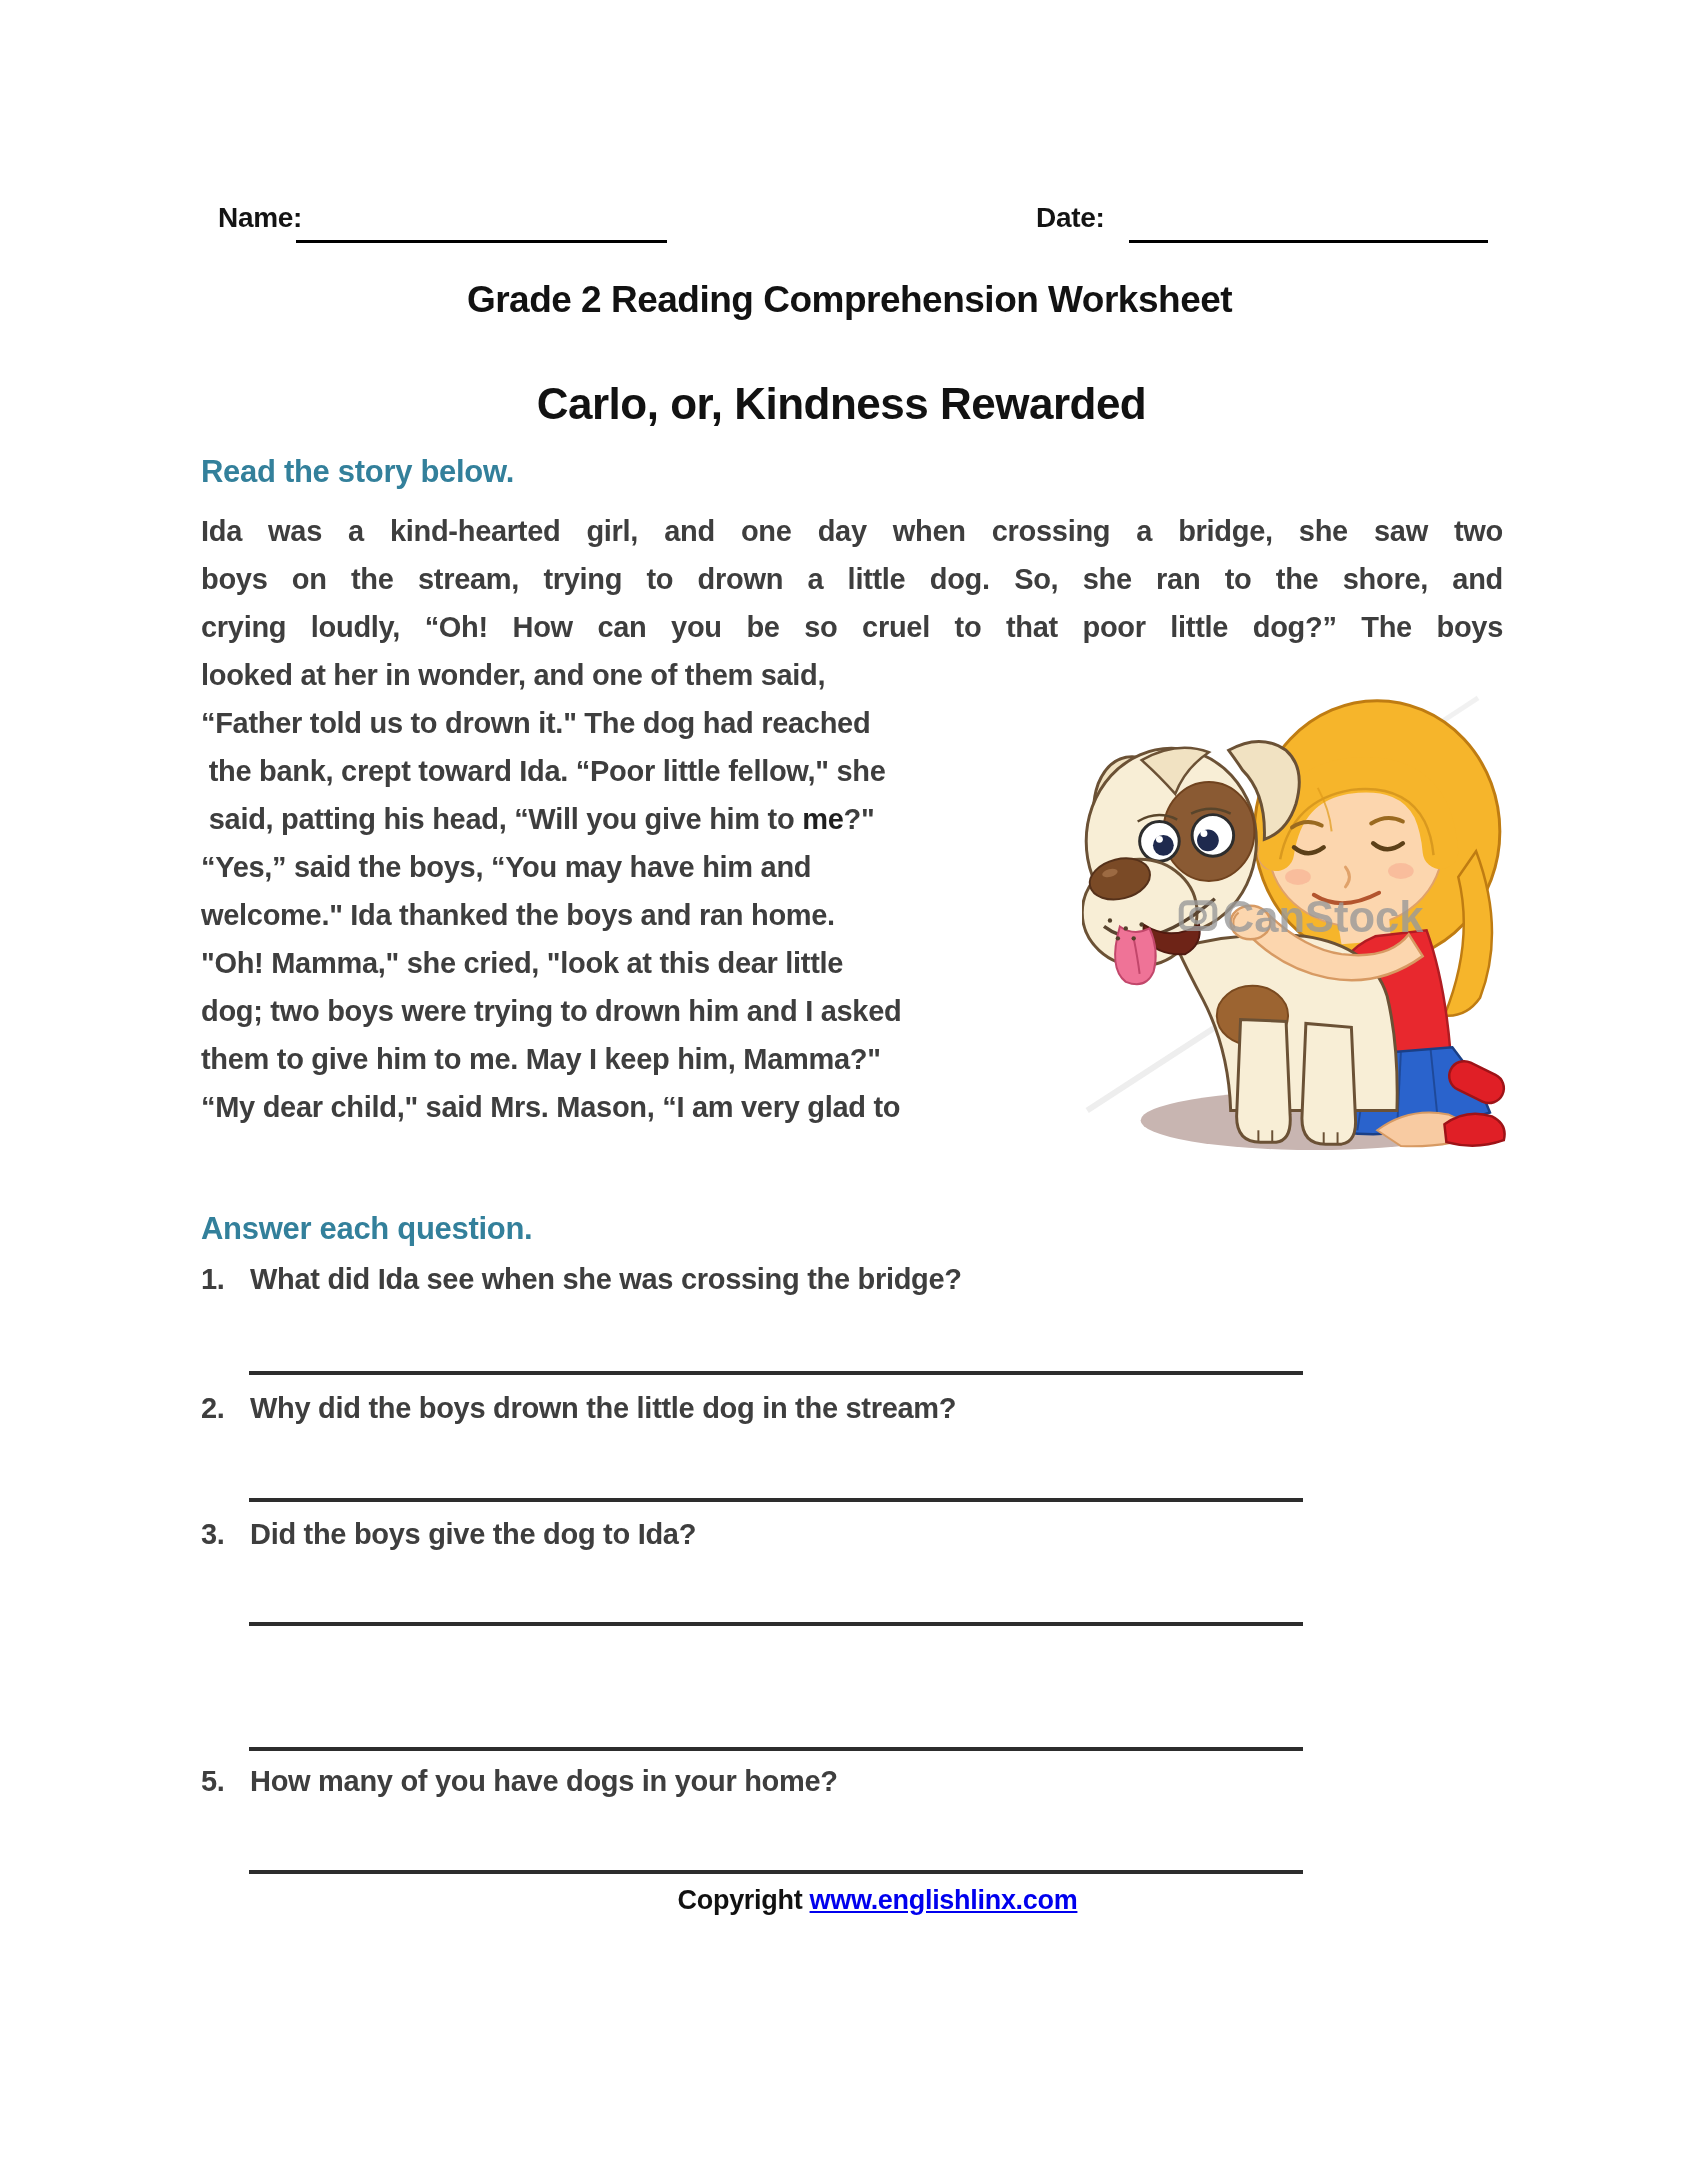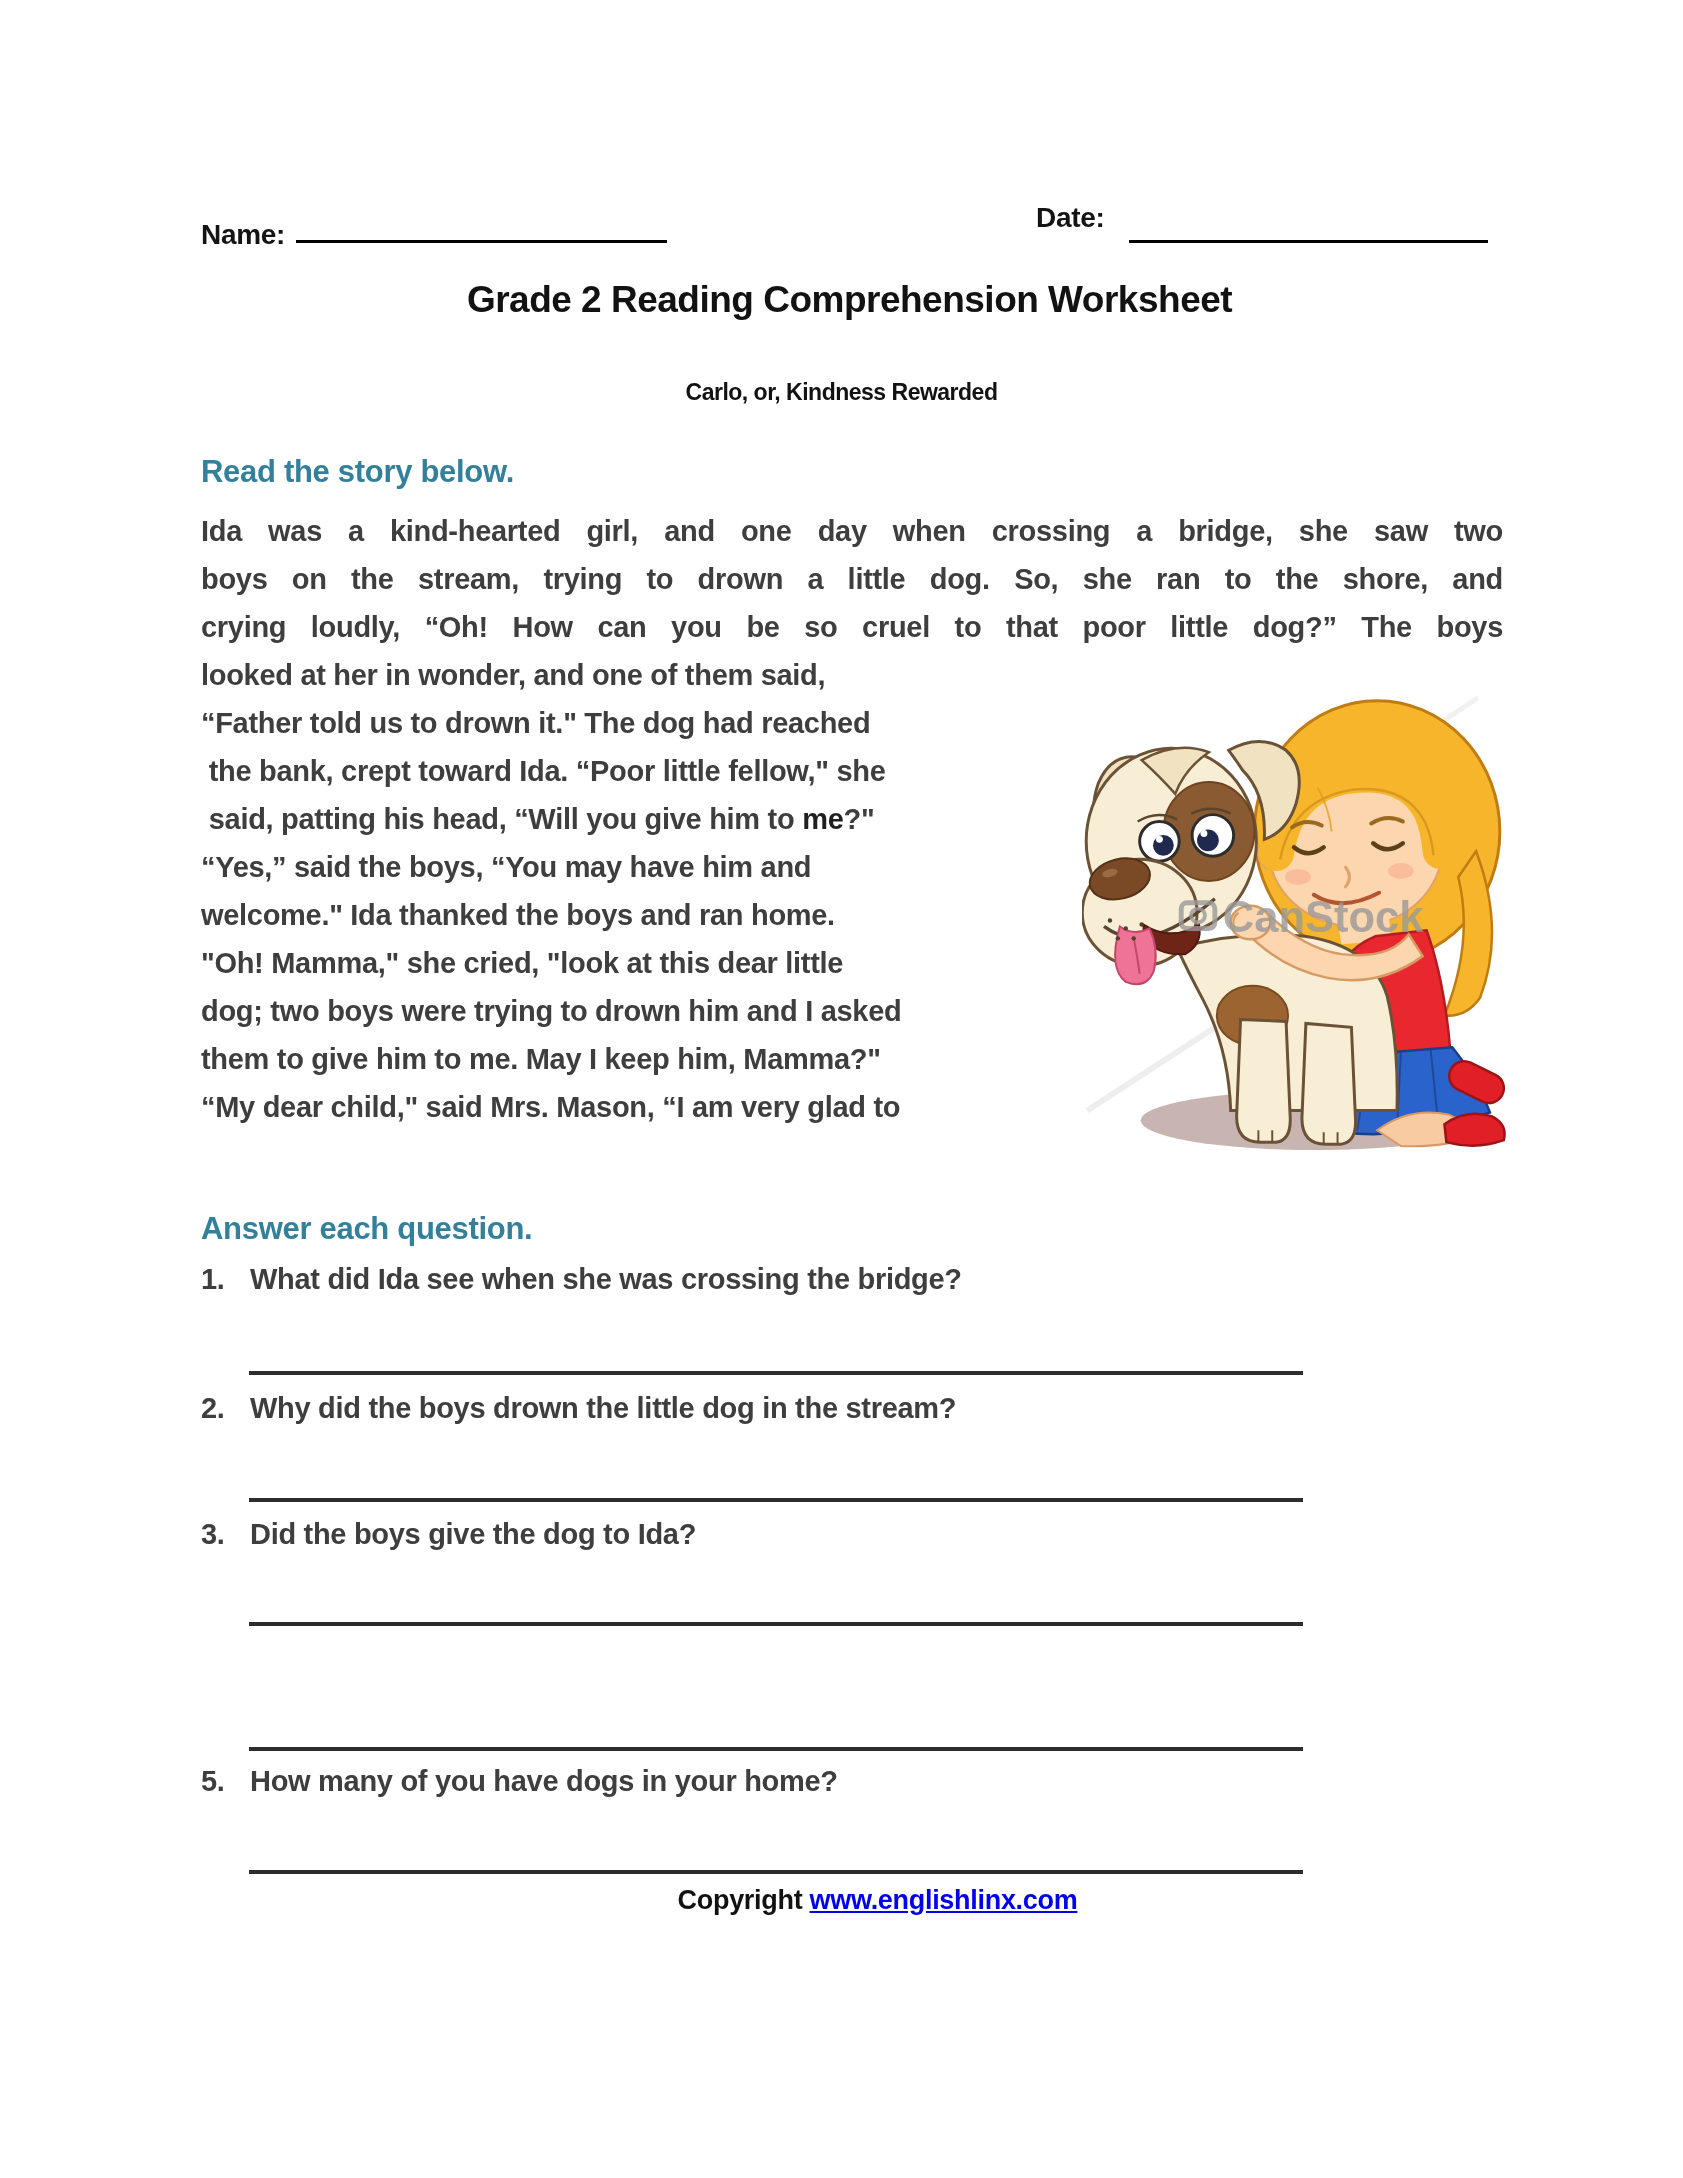--- a/index.html
+++ b/index.html
@@ -9,32 +9,32 @@
     height:2178px;
     background:#ffffff;
     font-family:"Liberation Sans", sans-serif;
     font-weight:bold;
     overflow:hidden;
   }
   .name-label,.date-label{
     position:absolute; top:202px;
     font-size:28px; color:#141414; letter-spacing:-0.3px;
   }
-  .name-label{left:201px;margin-top:17px;}
+  .name-label{left:218px;}
   .date-label{left:1036px;}
   .blank-line{position:absolute; top:240px; border-top:3px solid #000;}
   .name-line{left:296px; width:371px;}
   .date-line{left:1129px; width:359px;}
   .title{
     position:absolute; top:279px; left:8px; width:1683px; margin:0;
     text-align:center; font-size:37px; color:#121212; letter-spacing:-0.5px;
   }
   .subtitle{
     position:absolute; top:379px; left:0; width:1683px; margin:0;
-    text-align:center; font-size:23px; color:#121212; letter-spacing:-0.5px;
+    text-align:center; font-size:44px; color:#121212; letter-spacing:-0.5px;
   }
   .teal-heading{
     position:absolute; left:201px;
     font-size:31px; color:#33809b; letter-spacing:-0.3px;
   }
   .read-heading{top:454px;}
   .answer-heading{top:1211px;}
   .story{
     position:absolute; left:201px; top:507px; width:1302px;
     font-size:29px; color:#3e3e3e; letter-spacing:-0.3px;

